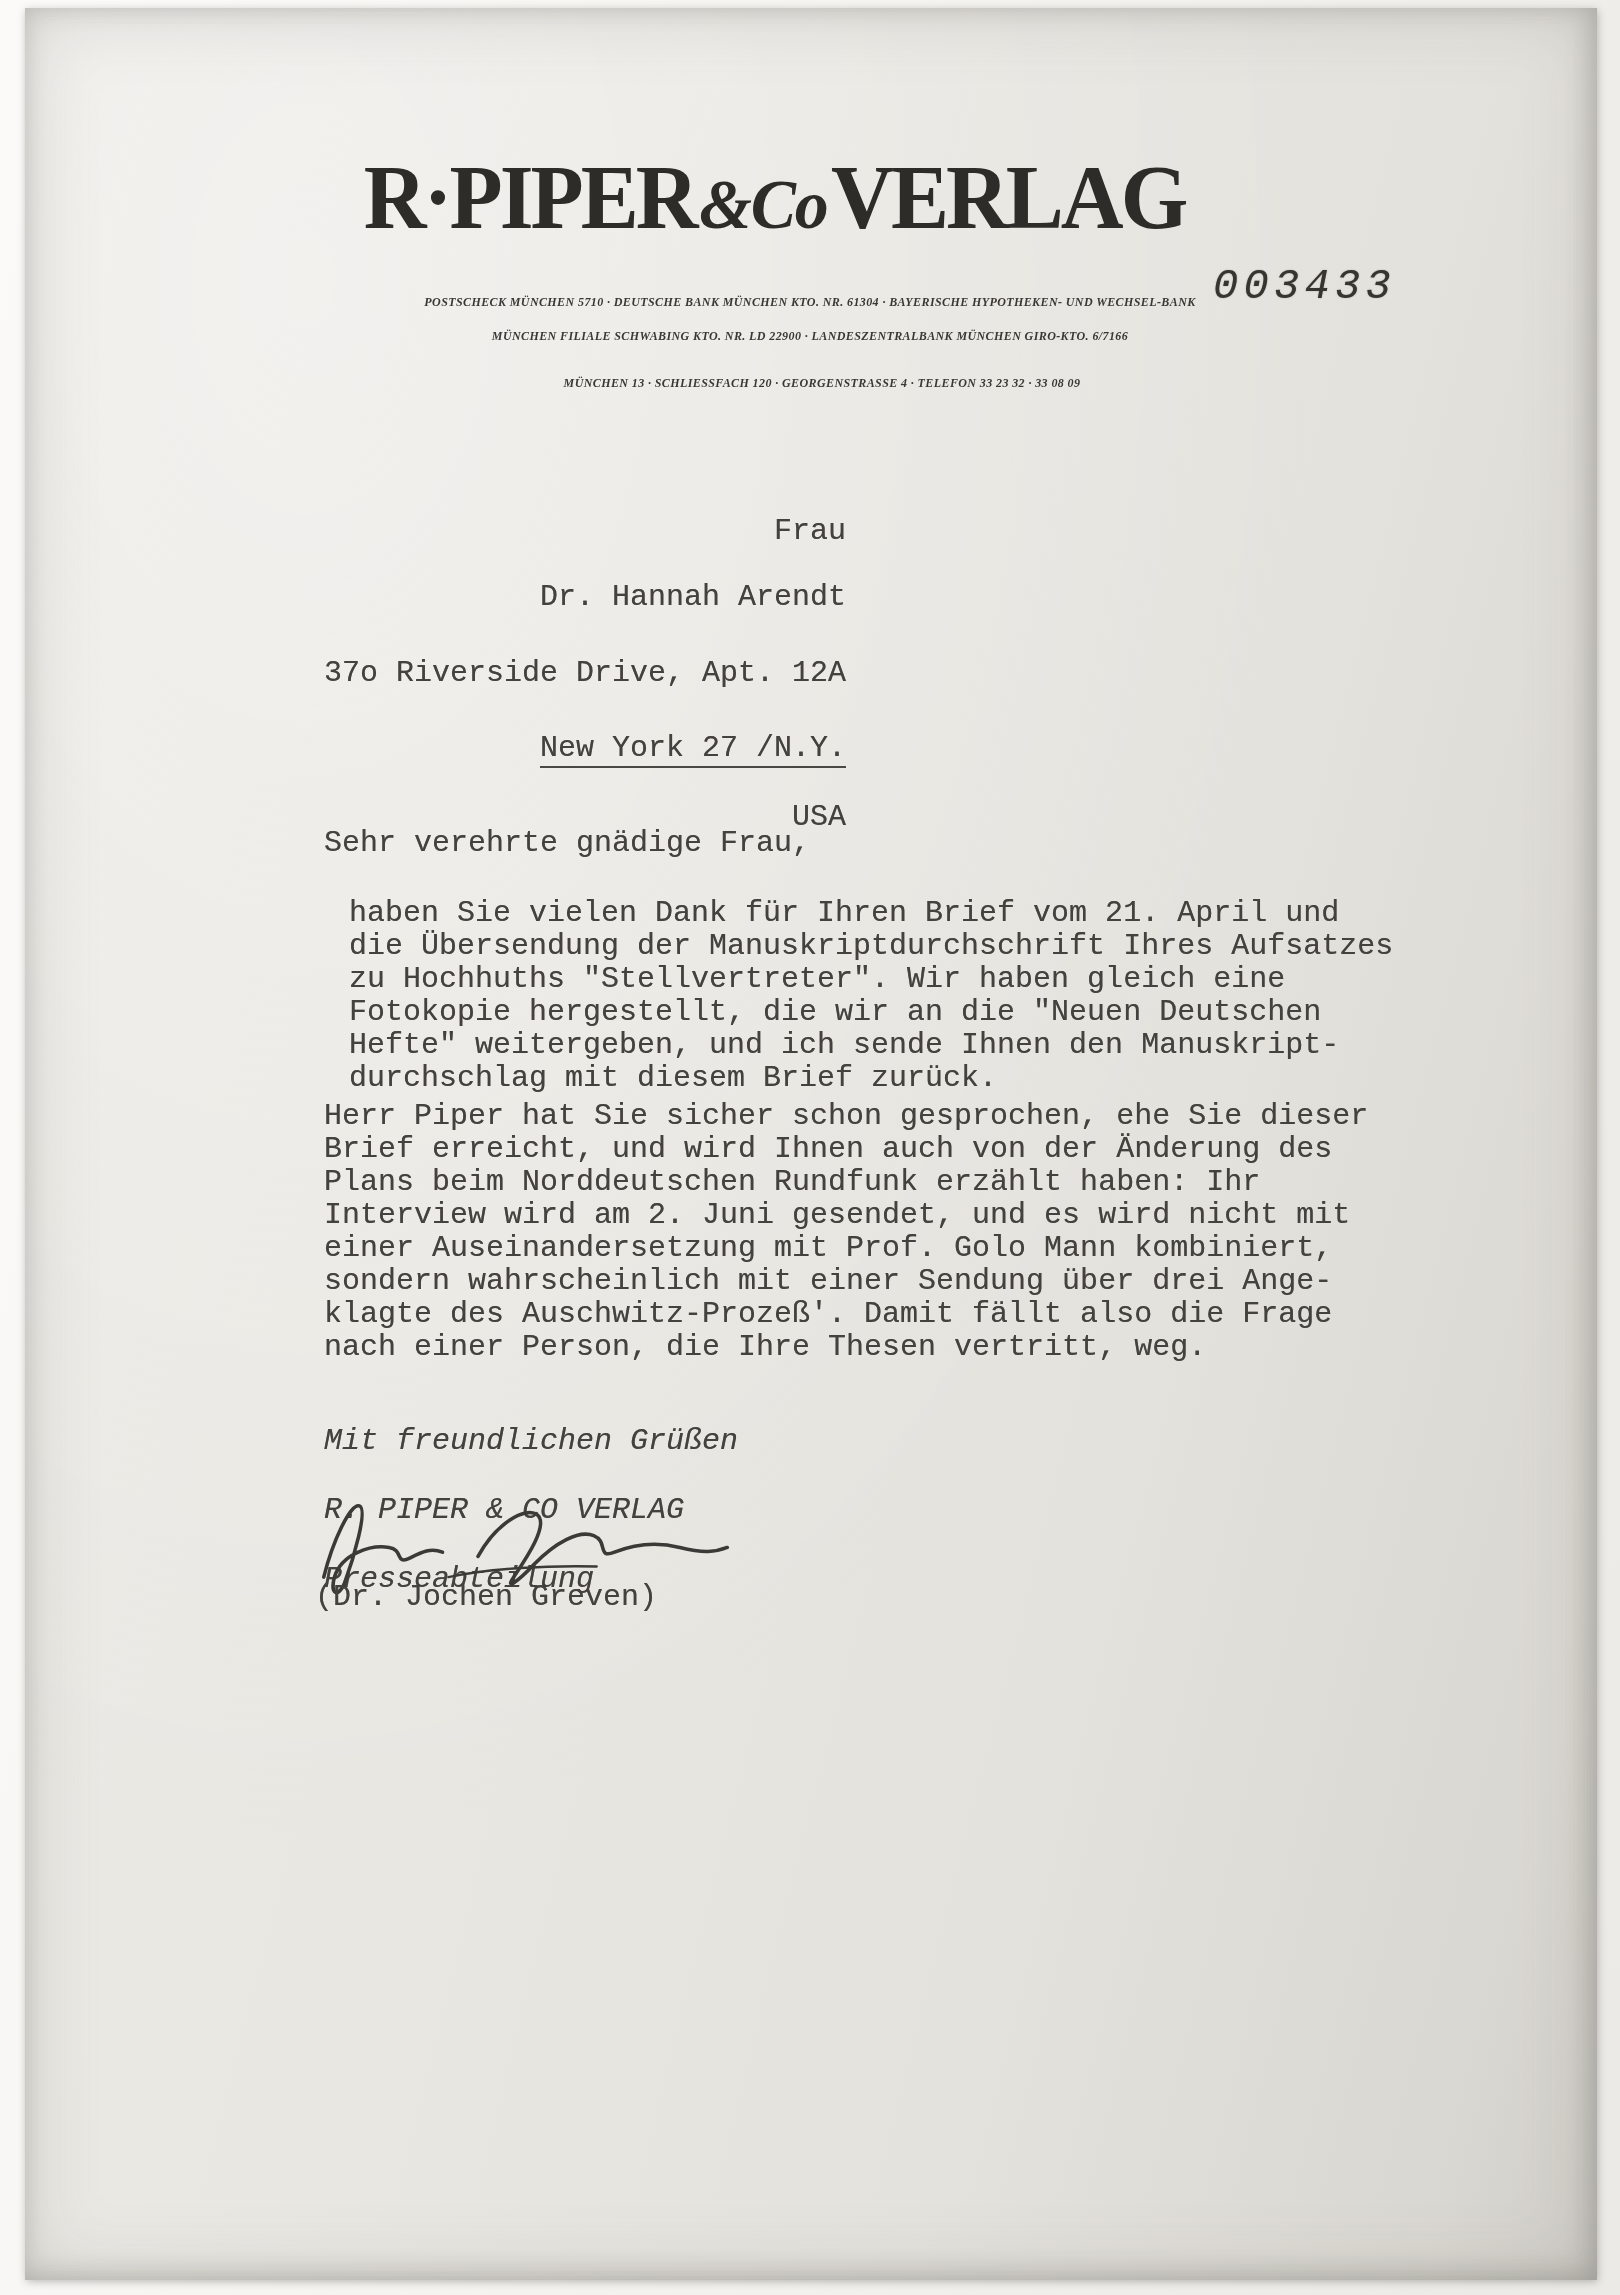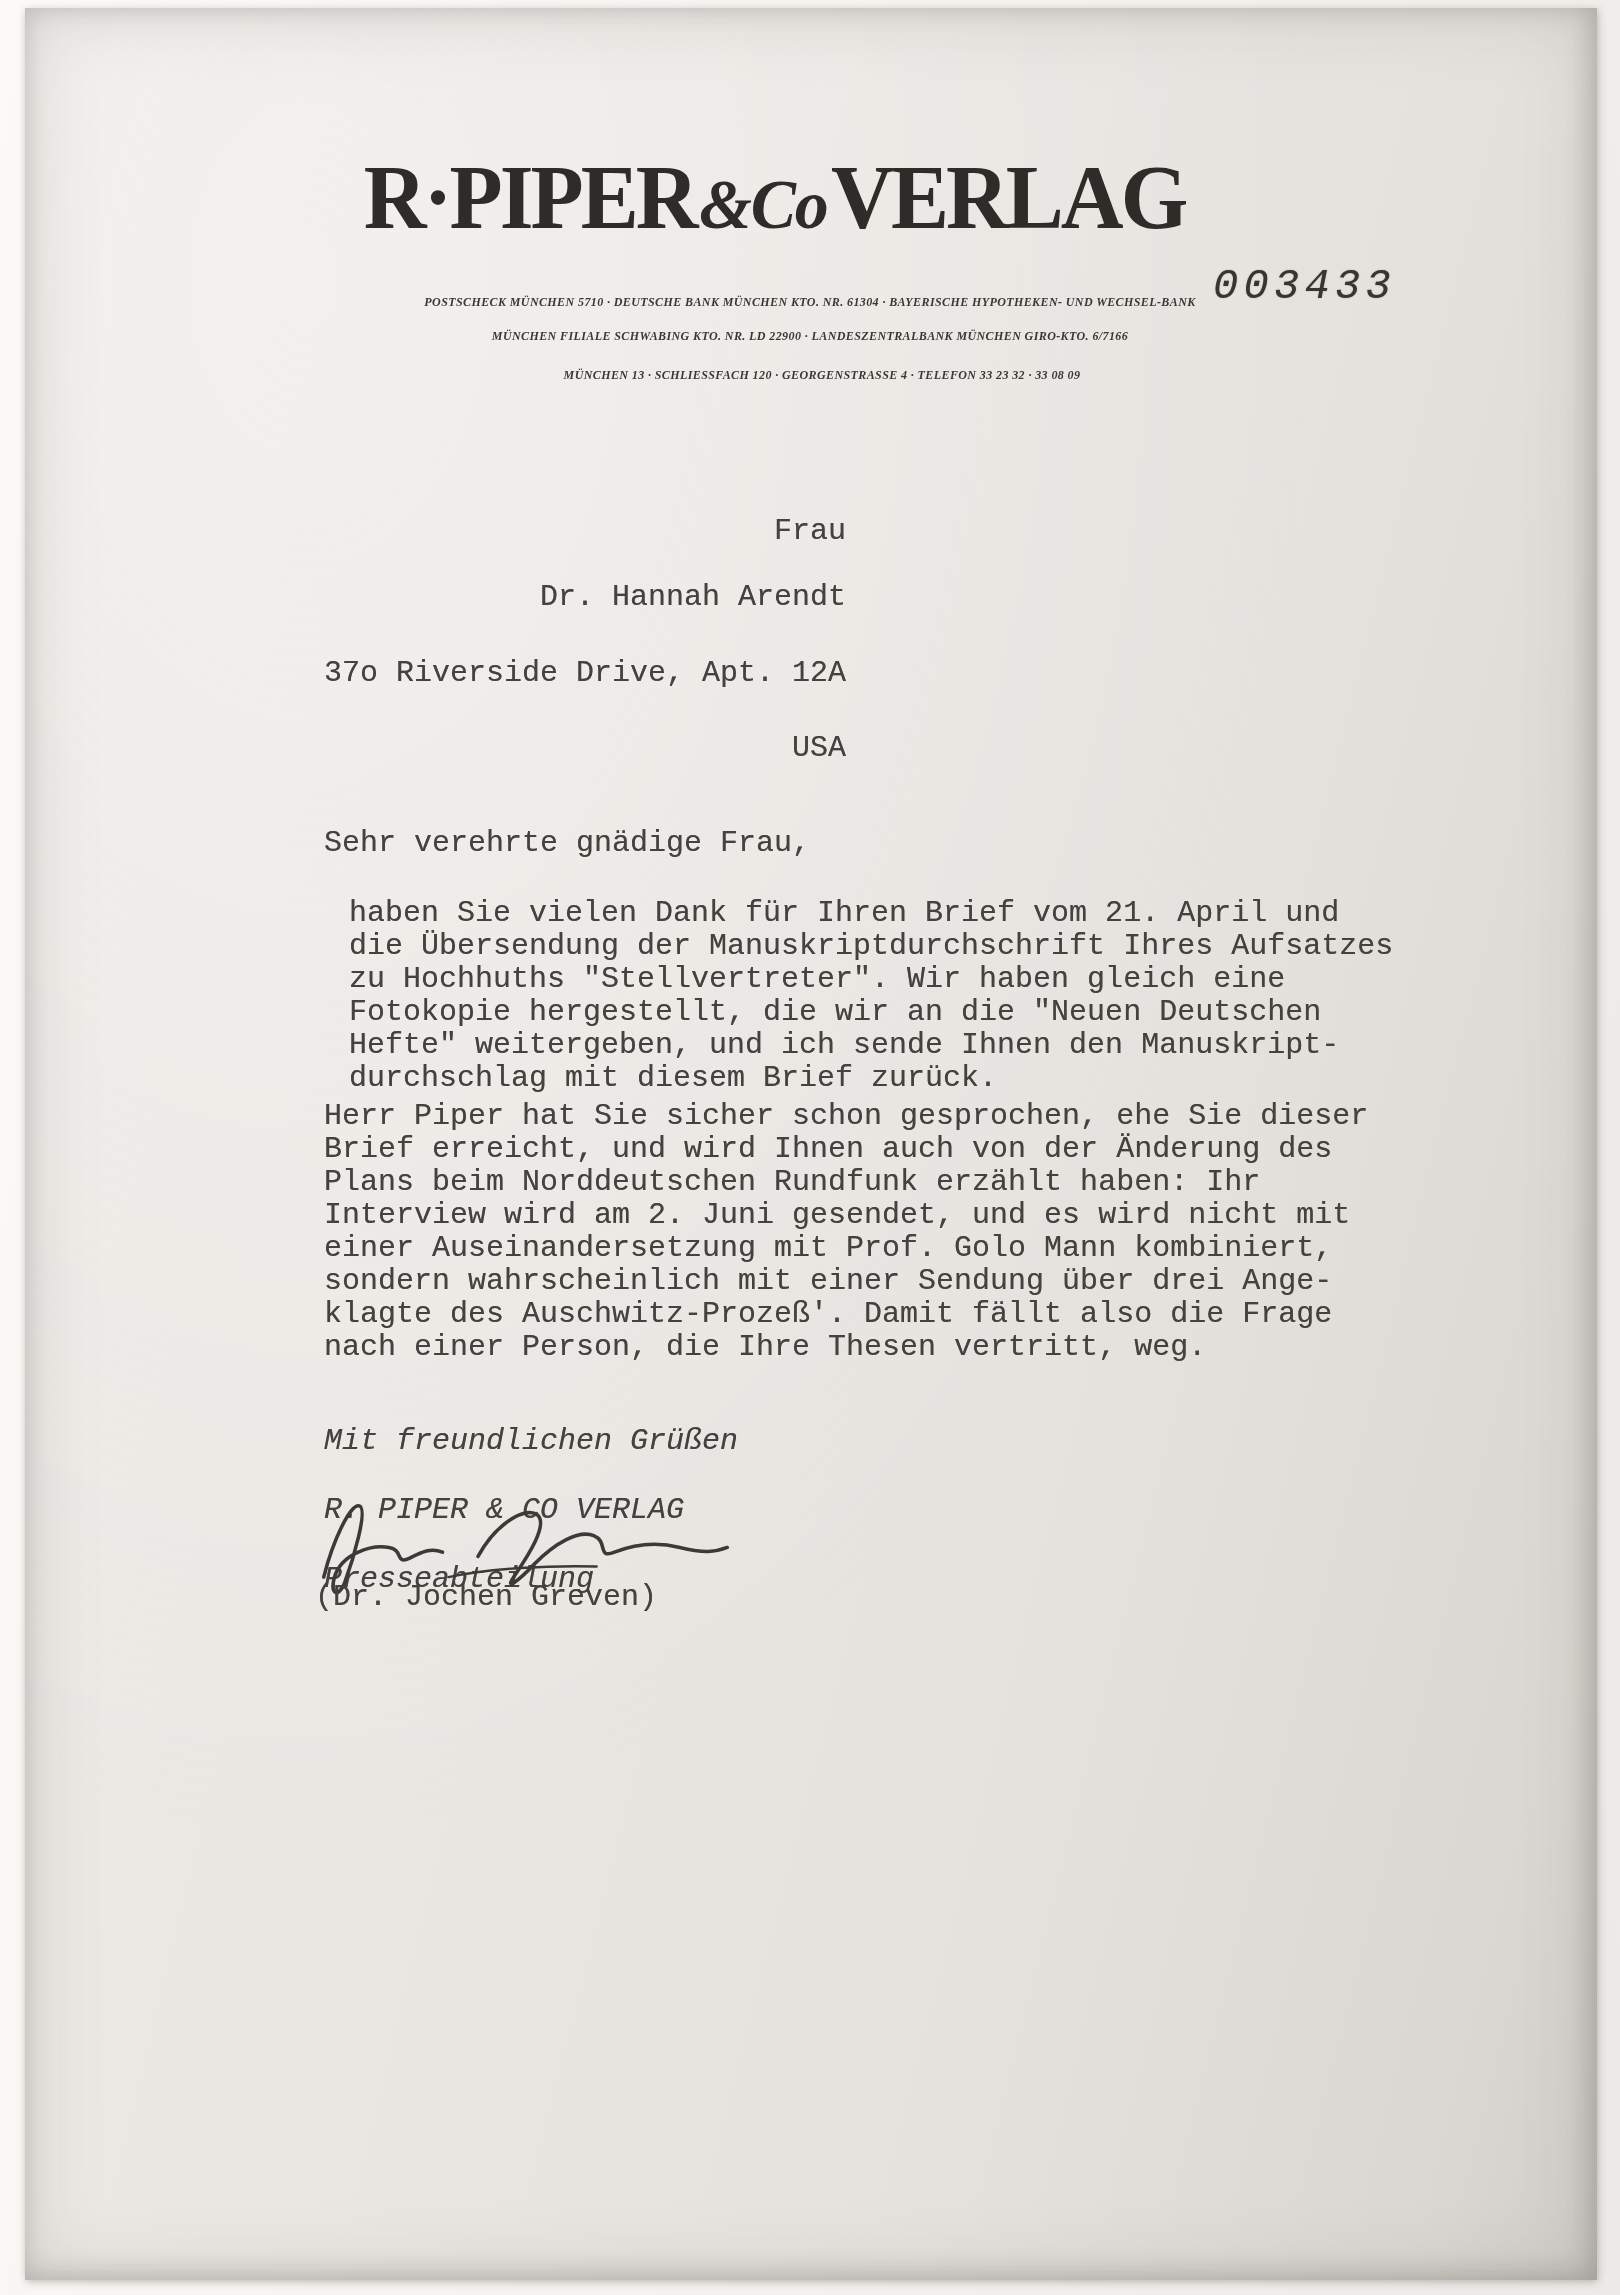--- a/index.html
+++ b/index.html
@@ -67,21 +67,21 @@
     font-family: "Liberation Serif", "DejaVu Serif", serif;
     font-style: italic;
     font-weight: 700;
     font-size: 12px;
     letter-spacing: 0.4px;
     color: #3a3834;
     white-space: nowrap;
   }
   .bankrow.r1 { top: 295px; }
   .bankrow.r2 { top: 329px; }
-  .bankrow.r3 { top: 368px; padding-left: 24px; }
+  .bankrow.r3 { top: 376px; padding-left: 24px; }
   
   .typed {
     font-family: "Liberation Mono", "DejaVu Sans Mono", monospace;
     font-size: 30px;
     line-height: 33px;
     white-space: pre-line;
   }
   .recipient { position: absolute; left: 324px; top: 482px; }
   .recipient .line { margin: 0 0 9.5px 0; line-height: 33px; text-align: right; }
   .recipient .tight { margin-bottom: 0; }
@@ -110,20 +110,21 @@
   <div class="stamp">003433</div>
 
   <div class="bankrow r1">POSTSCHECK MÜNCHEN 5710 · DEUTSCHE BANK MÜNCHEN KTO. NR. 61304 · BAYERISCHE HYPOTHEKEN- UND WECHSEL-BANK</div>
   <div class="bankrow r2">MÜNCHEN FILIALE SCHWABING KTO. NR. LD 22900 · LANDESZENTRALBANK MÜNCHEN GIRO-KTO. 6/7166</div>
   <div class="bankrow r3">MÜNCHEN 13 · SCHLIESSFACH 120 · GEORGENSTRASSE 4 · TELEFON 33 23 32 · 33 08 09</div>
 
   <div class="recipient typed ink">
     <div class="line tight">Frau</div>
     <div class="line">Dr. Hannah Arendt</div>
     <div class="line">37o Riverside Drive, Apt. 12A</div>
+    <div class="line tight"><span class="underlined">New York 27 /N.Y.</span></div>
     <div class="line tight">USA</div>
   </div>
 
 
   <div class="salutation typed ink">Sehr verehrte gnädige Frau,</div>
 
   <div class="para1 typed ink">haben Sie vielen Dank für Ihren Brief vom 21. April und
 die Übersendung der Manuskriptdurchschrift Ihres Aufsatzes
 zu Hochhuths "Stellvertreter". Wir haben gleich eine
 Fotokopie hergestellt, die wir an die "Neuen Deutschen

